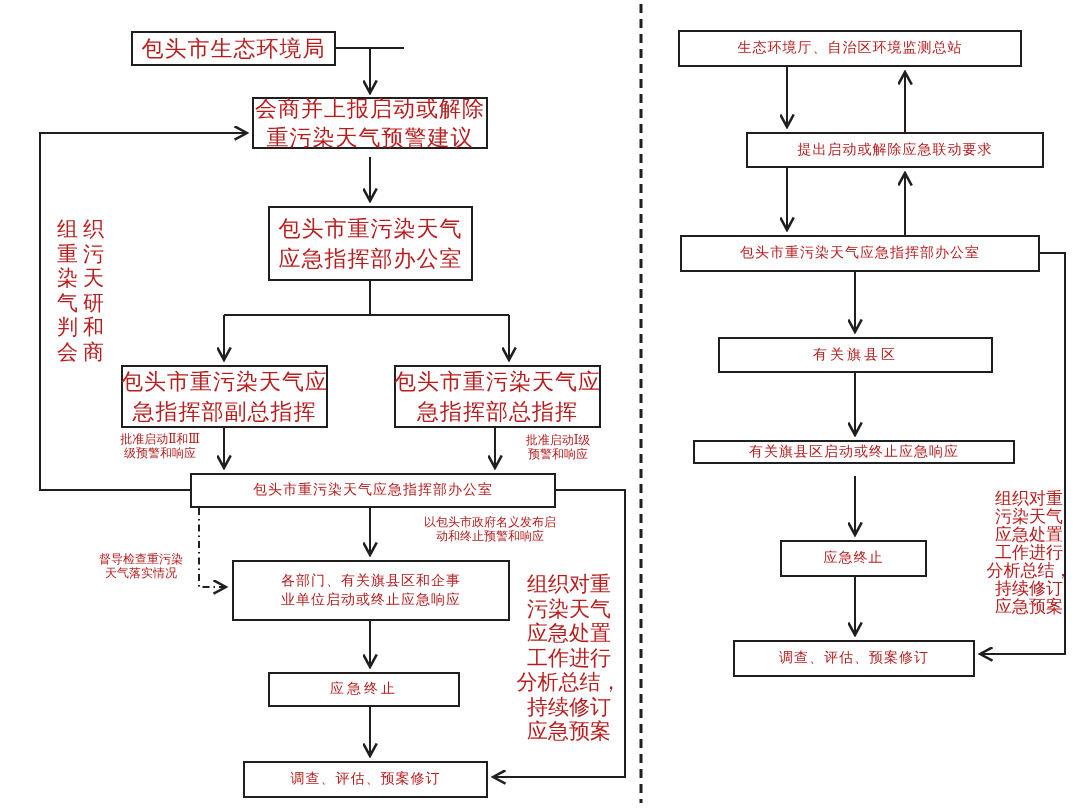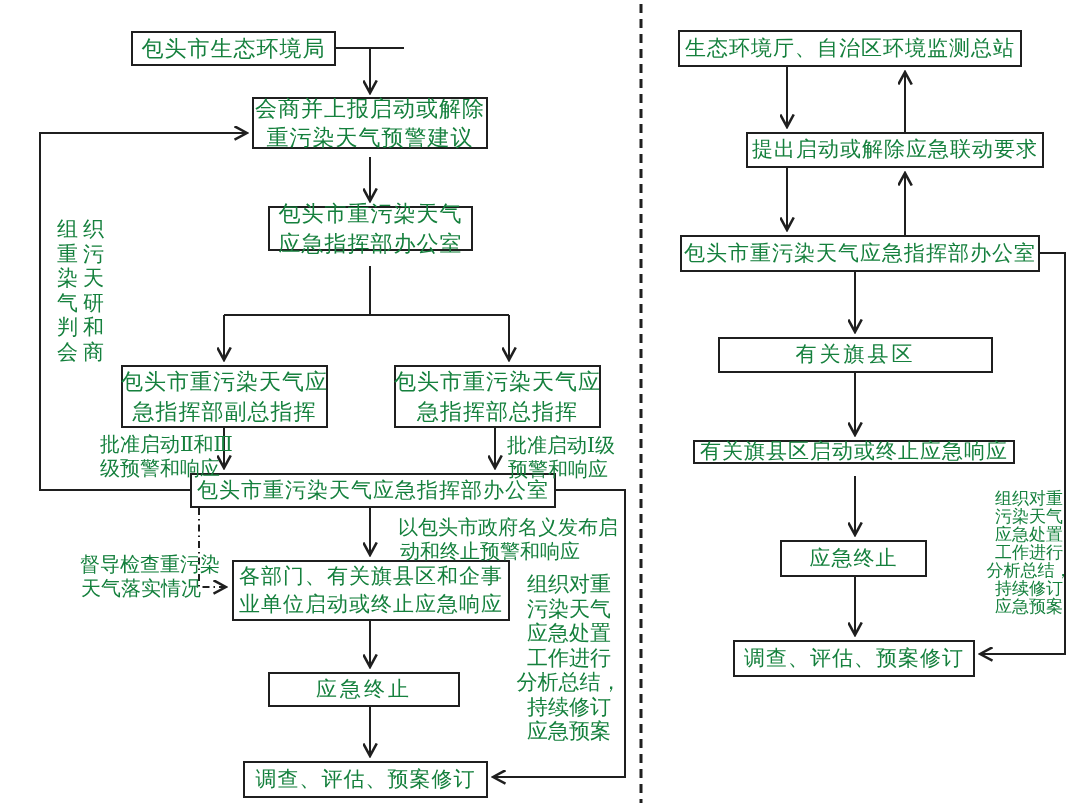--- a/index.html
+++ b/index.html
@@ -1,43 +1,43 @@
 <!DOCTYPE html>
 <html><head>
 <meta charset="utf-8">
 <style>
   html,body{margin:0;padding:0;background:#ffffff;}
   .canvas{
     position:relative;
     width:1080px;height:810px;
     background:#ffffff;
     font-family:"Liberation Serif","DejaVu Serif",serif;
-    color:#15803d;
+    color:#b91c1c;
     overflow:hidden;
   }
   .lines{position:absolute;left:0;top:0;width:1080px;height:810px;}
   .box{
     position:absolute;
     box-sizing:border-box;
     border:2px solid #1f1f1f;
     background:#ffffff;
     display:flex;align-items:center;justify-content:center;
     text-align:center;
     white-space:pre;
-    font-size:21px;
+    font-size:14px;
     letter-spacing:1px;
     line-height:1.32;
     padding:0 2px;
   }
   .fz22{font-size:22px;}
   .note{
     position:absolute;
     white-space:pre;
     text-align:center;
-    font-size:20px;
+    font-size:12px;
     line-height:1.2;
   }
   .note-big{font-size:21px;line-height:24.5px;}
   .note-side-r{font-size:17px;line-height:18px;}
   .vtext{
     position:absolute;
     white-space:pre;
     text-align:center;
     font-size:21px;
     line-height:24.5px;
@@ -88,21 +88,21 @@
       <path d="M1040 253 H1065 V654 H982" marker-end="url(#ah)"></path>
     </g>
   </svg>
 
   <div class="box fz22" style="left:131px;top:31px;width:205px;height:35px">包头市生态环境局</div>
 
 
   <div class="box fz22" style="left:252px;top:97px;width:236px;height:52px">会商并上报启动或解除
 重污染天气预警建议</div>
 
-  <div class="box fz22" style="left:268px;top:206px;width:205px;height:45px">包头市重污染天气
+  <div class="box fz22" style="left:268px;top:206px;width:205px;height:75px">包头市重污染天气
 应急指挥部办公室</div>
 
   <div class="box fz22" style="left:121px;top:365px;width:207px;height:63px">包头市重污染天气应
 急指挥部副总指挥</div>
 
   <div class="box fz22" style="left:394px;top:365px;width:207px;height:63px">包头市重污染天气应
 急指挥部总指挥</div>
 
   <div class="box" style="left:190px;top:473px;width:366px;height:35px">包头市重污染天气应急指挥部办公室</div>
 

